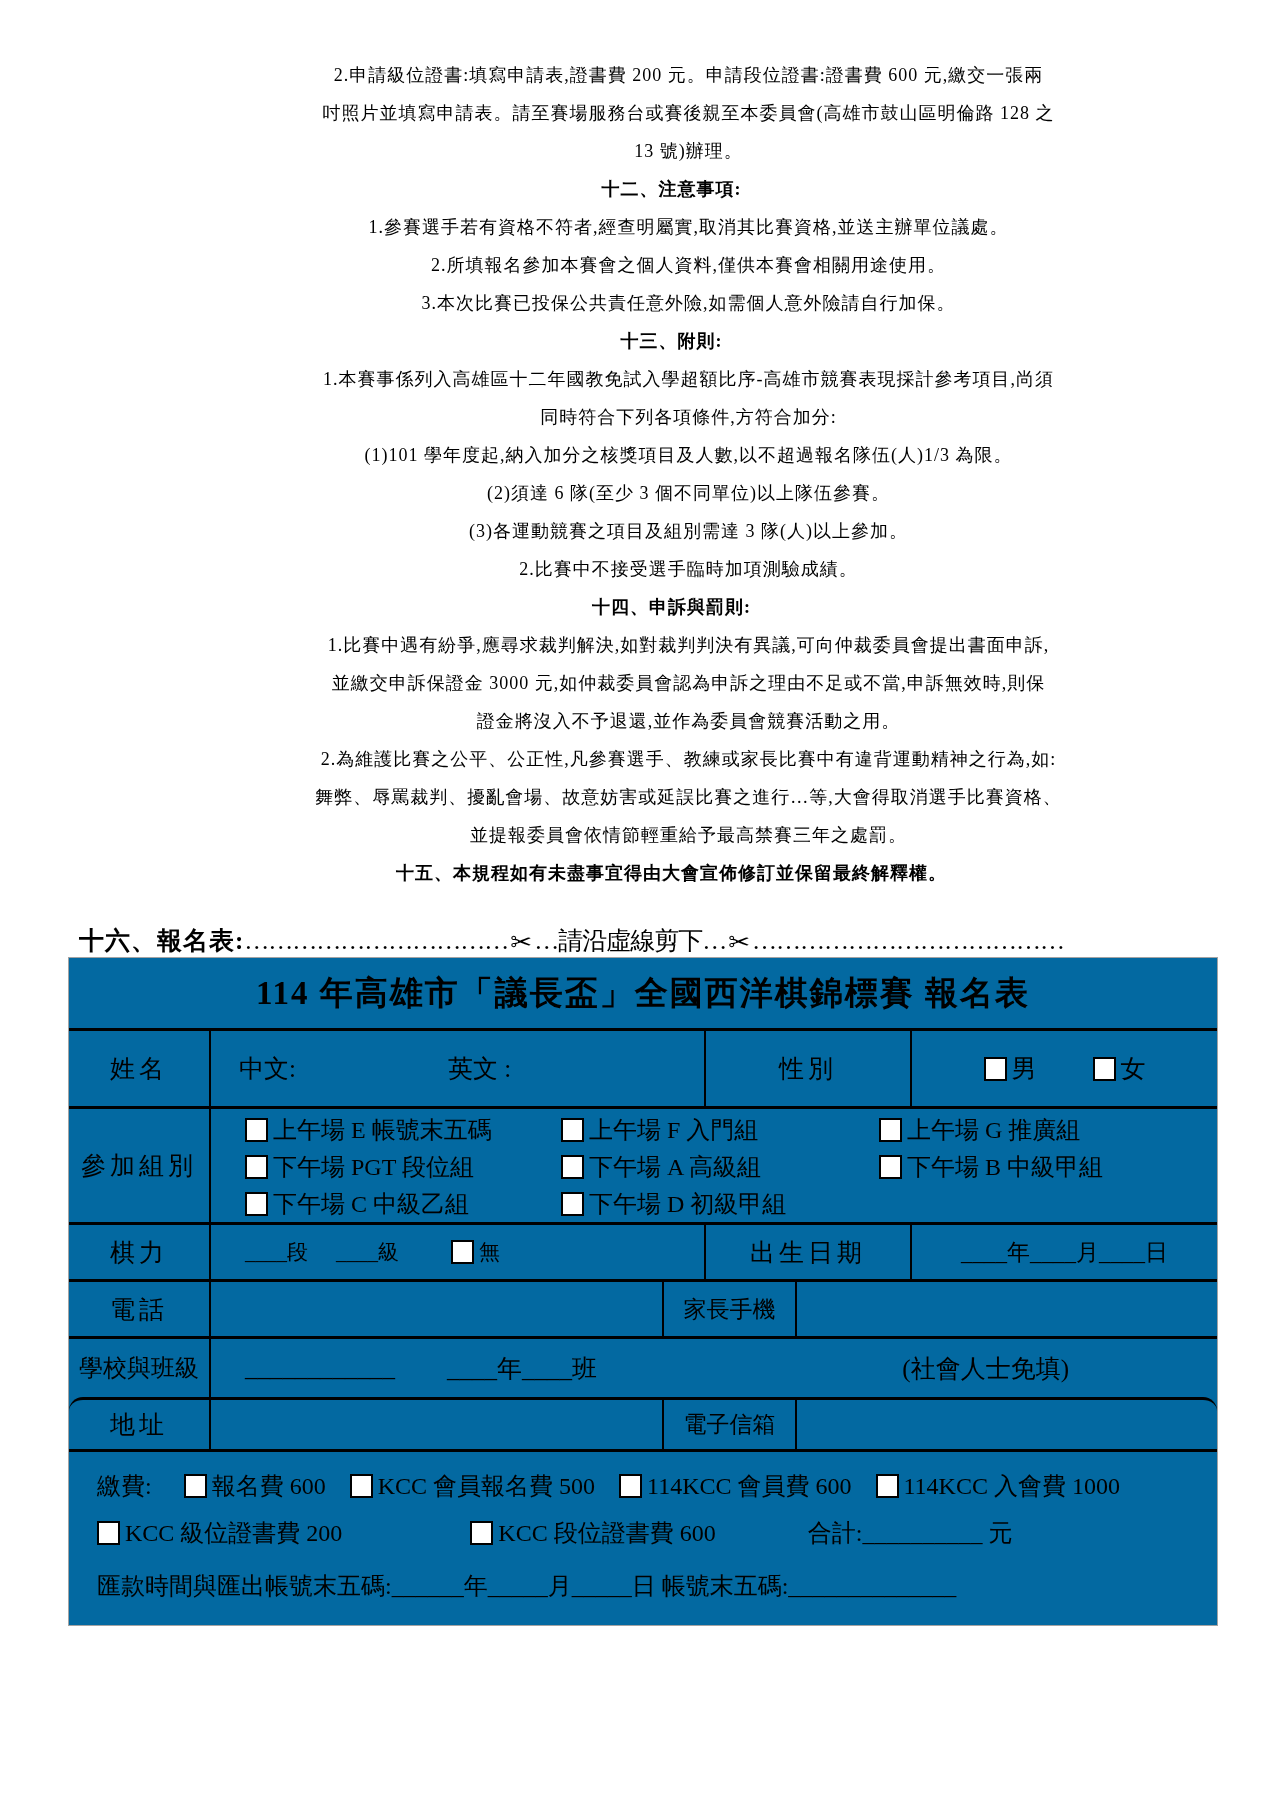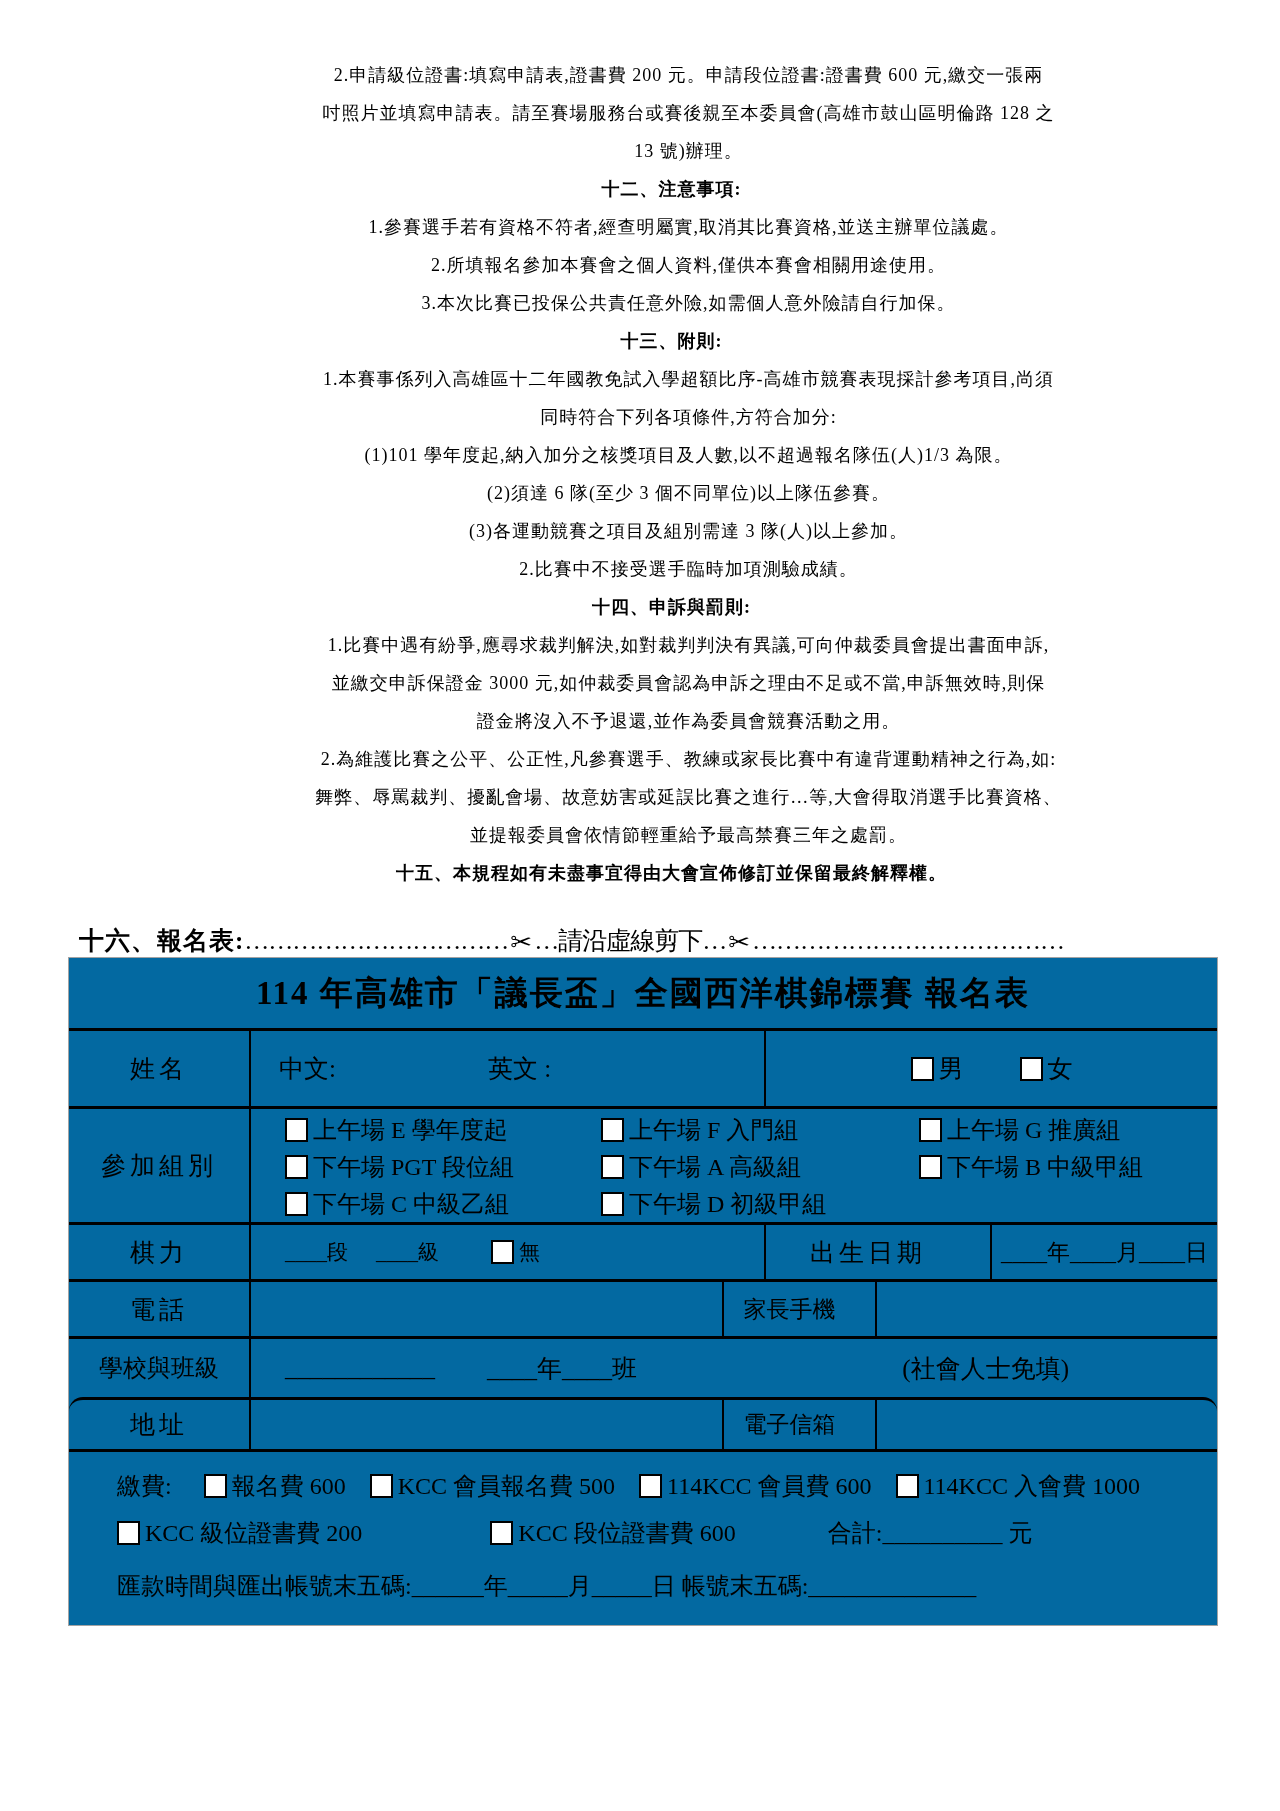--- a/index.html
+++ b/index.html
@@ -16,21 +16,21 @@
   
   .cutline{position:absolute;left:79px;top:922px;width:1160px;height:38px;line-height:38px;
     font-size:25px;white-space:nowrap;letter-spacing:0px;}
   .cutline .lbl{font-weight:bold;letter-spacing:1px;}
   .cutline .dots{letter-spacing:-1px;}
   .scissors{font-family:"DejaVu Sans",sans-serif;font-size:26px;vertical-align:-2px;padding:0 2px;}
   
   .ftable{position:absolute;left:68px;top:957px;width:1150px;border:1px solid #a3a3a3;background:#0369a1;box-sizing:border-box;}
   .trow{display:flex;border-top:3px solid #000;box-sizing:border-box;}
   .trow.title-row{border-top:none;}
-  .cell{border-left:2px solid #000;box-sizing:border-box;display:flex;align-items:center;overflow:hidden;margin-left:20px;}
+  .cell{border-left:2px solid #000;box-sizing:border-box;display:flex;align-items:center;overflow:hidden;}
   .cell:first-child{border-left:none;}
   .title-row{height:70px;align-items:center;justify-content:center;display:flex;
     font-size:33px;font-weight:bold;letter-spacing:2px;}
   .r-name{height:78px;}
   .r-group{height:116px;}
   .r-strength{height:57px;}
   .r-school{height:61px;}
   .r-phone{height:57px;}
   .r-addr{height:52px;border-radius:14px;}
   .r-fee{height:176px;justify-content:flex-end;}
@@ -105,39 +105,40 @@
   <div class="trow title-row">
     <span>114 年高雄市「議長盃」全國西洋棋錦標賽 報名表</span>
   </div>
 
   <div class="trow r-name">
     <div class="cell label w-label">姓名</div>
     <div class="cell c-name">
       <span>中文:</span>
       <span class="en">英文 :</span>
     </div>
+    <div class="cell label c-sex">性別</div>
     <div class="cell c-gender">
       <span class="opt">
           <span class="cb"></span>
           <span>男</span>
         </span>
       <span class="opt">
           <span class="cb"></span>
           <span>女</span>
         </span>
     </div>
   </div>
 
   <div class="trow r-group">
     <div class="cell label w-label">參加組別</div>
     <div class="cell c-group">
       <div class="grid3" id="group-options">
           <span class="opt">
             <span class="cb"></span>
-            <span>上午場 E 學年度起</span>
+            <span>上午場 E 帳號末五碼</span>
           </span>
           <span class="opt">
             <span class="cb"></span>
             <span>上午場 F 入門組</span>
           </span>
           <span class="opt">
             <span class="cb"></span>
             <span>上午場 G 推廣組</span>
           </span>
           <span class="opt">

